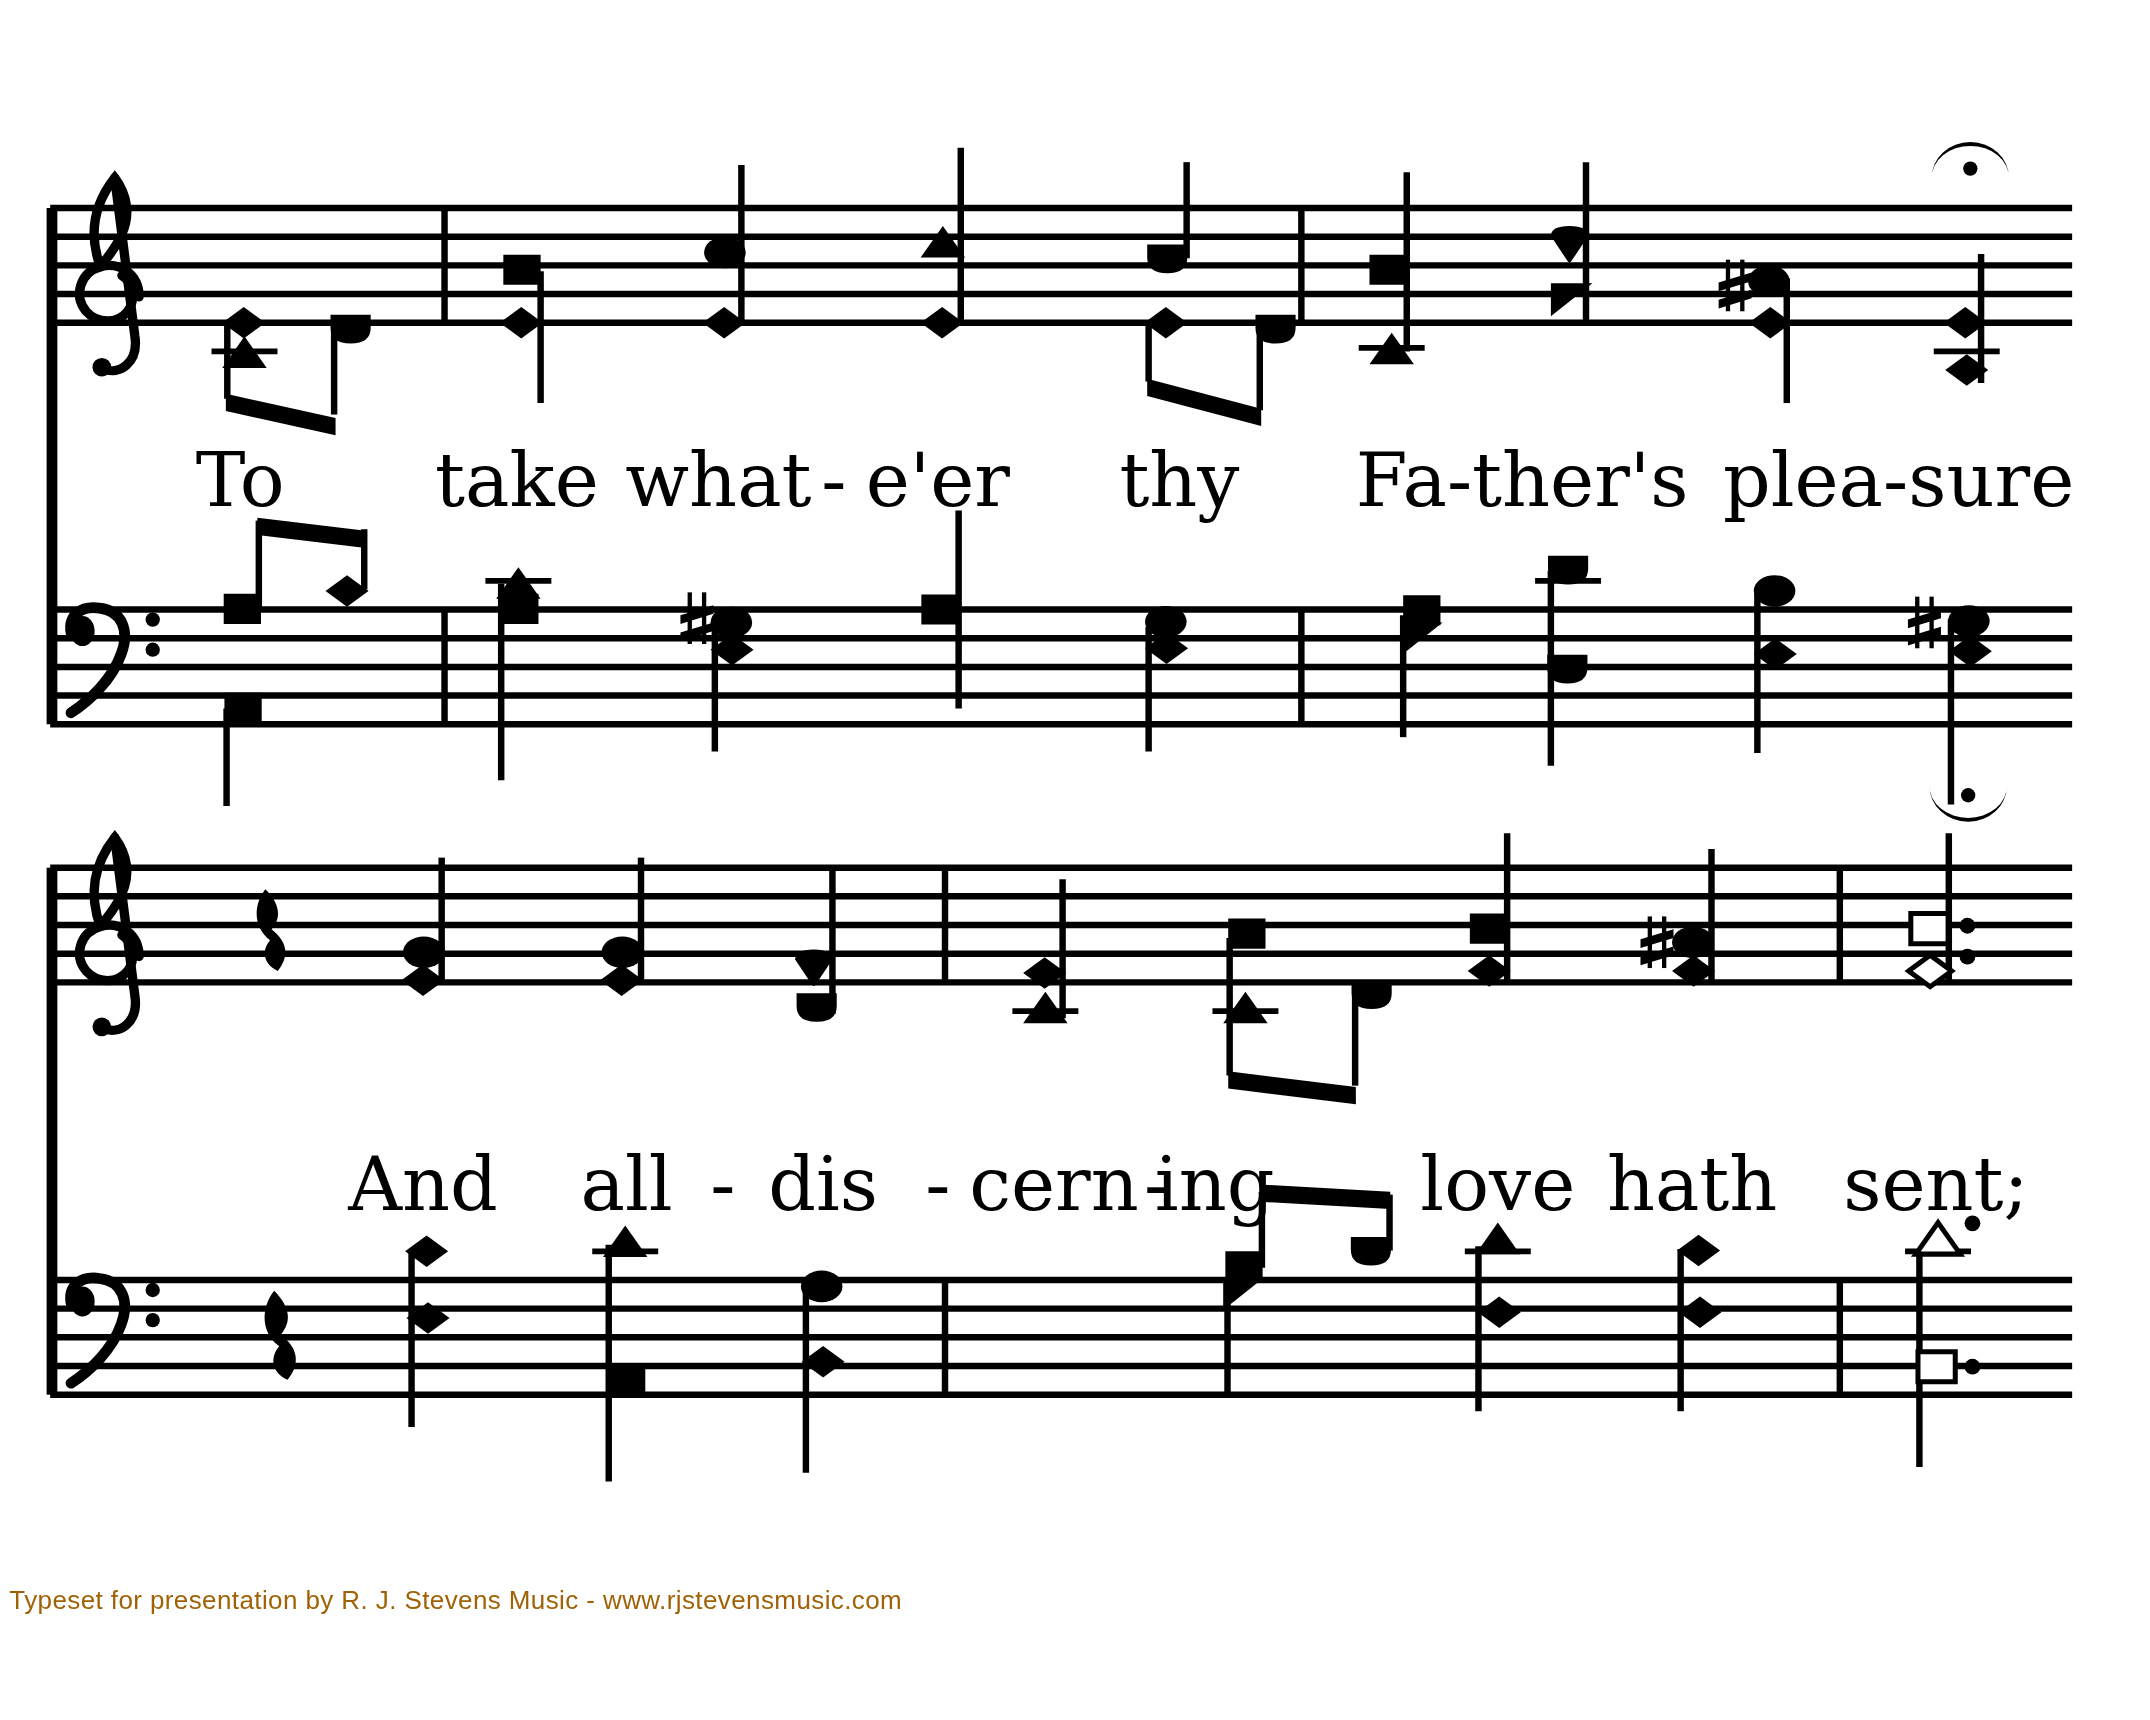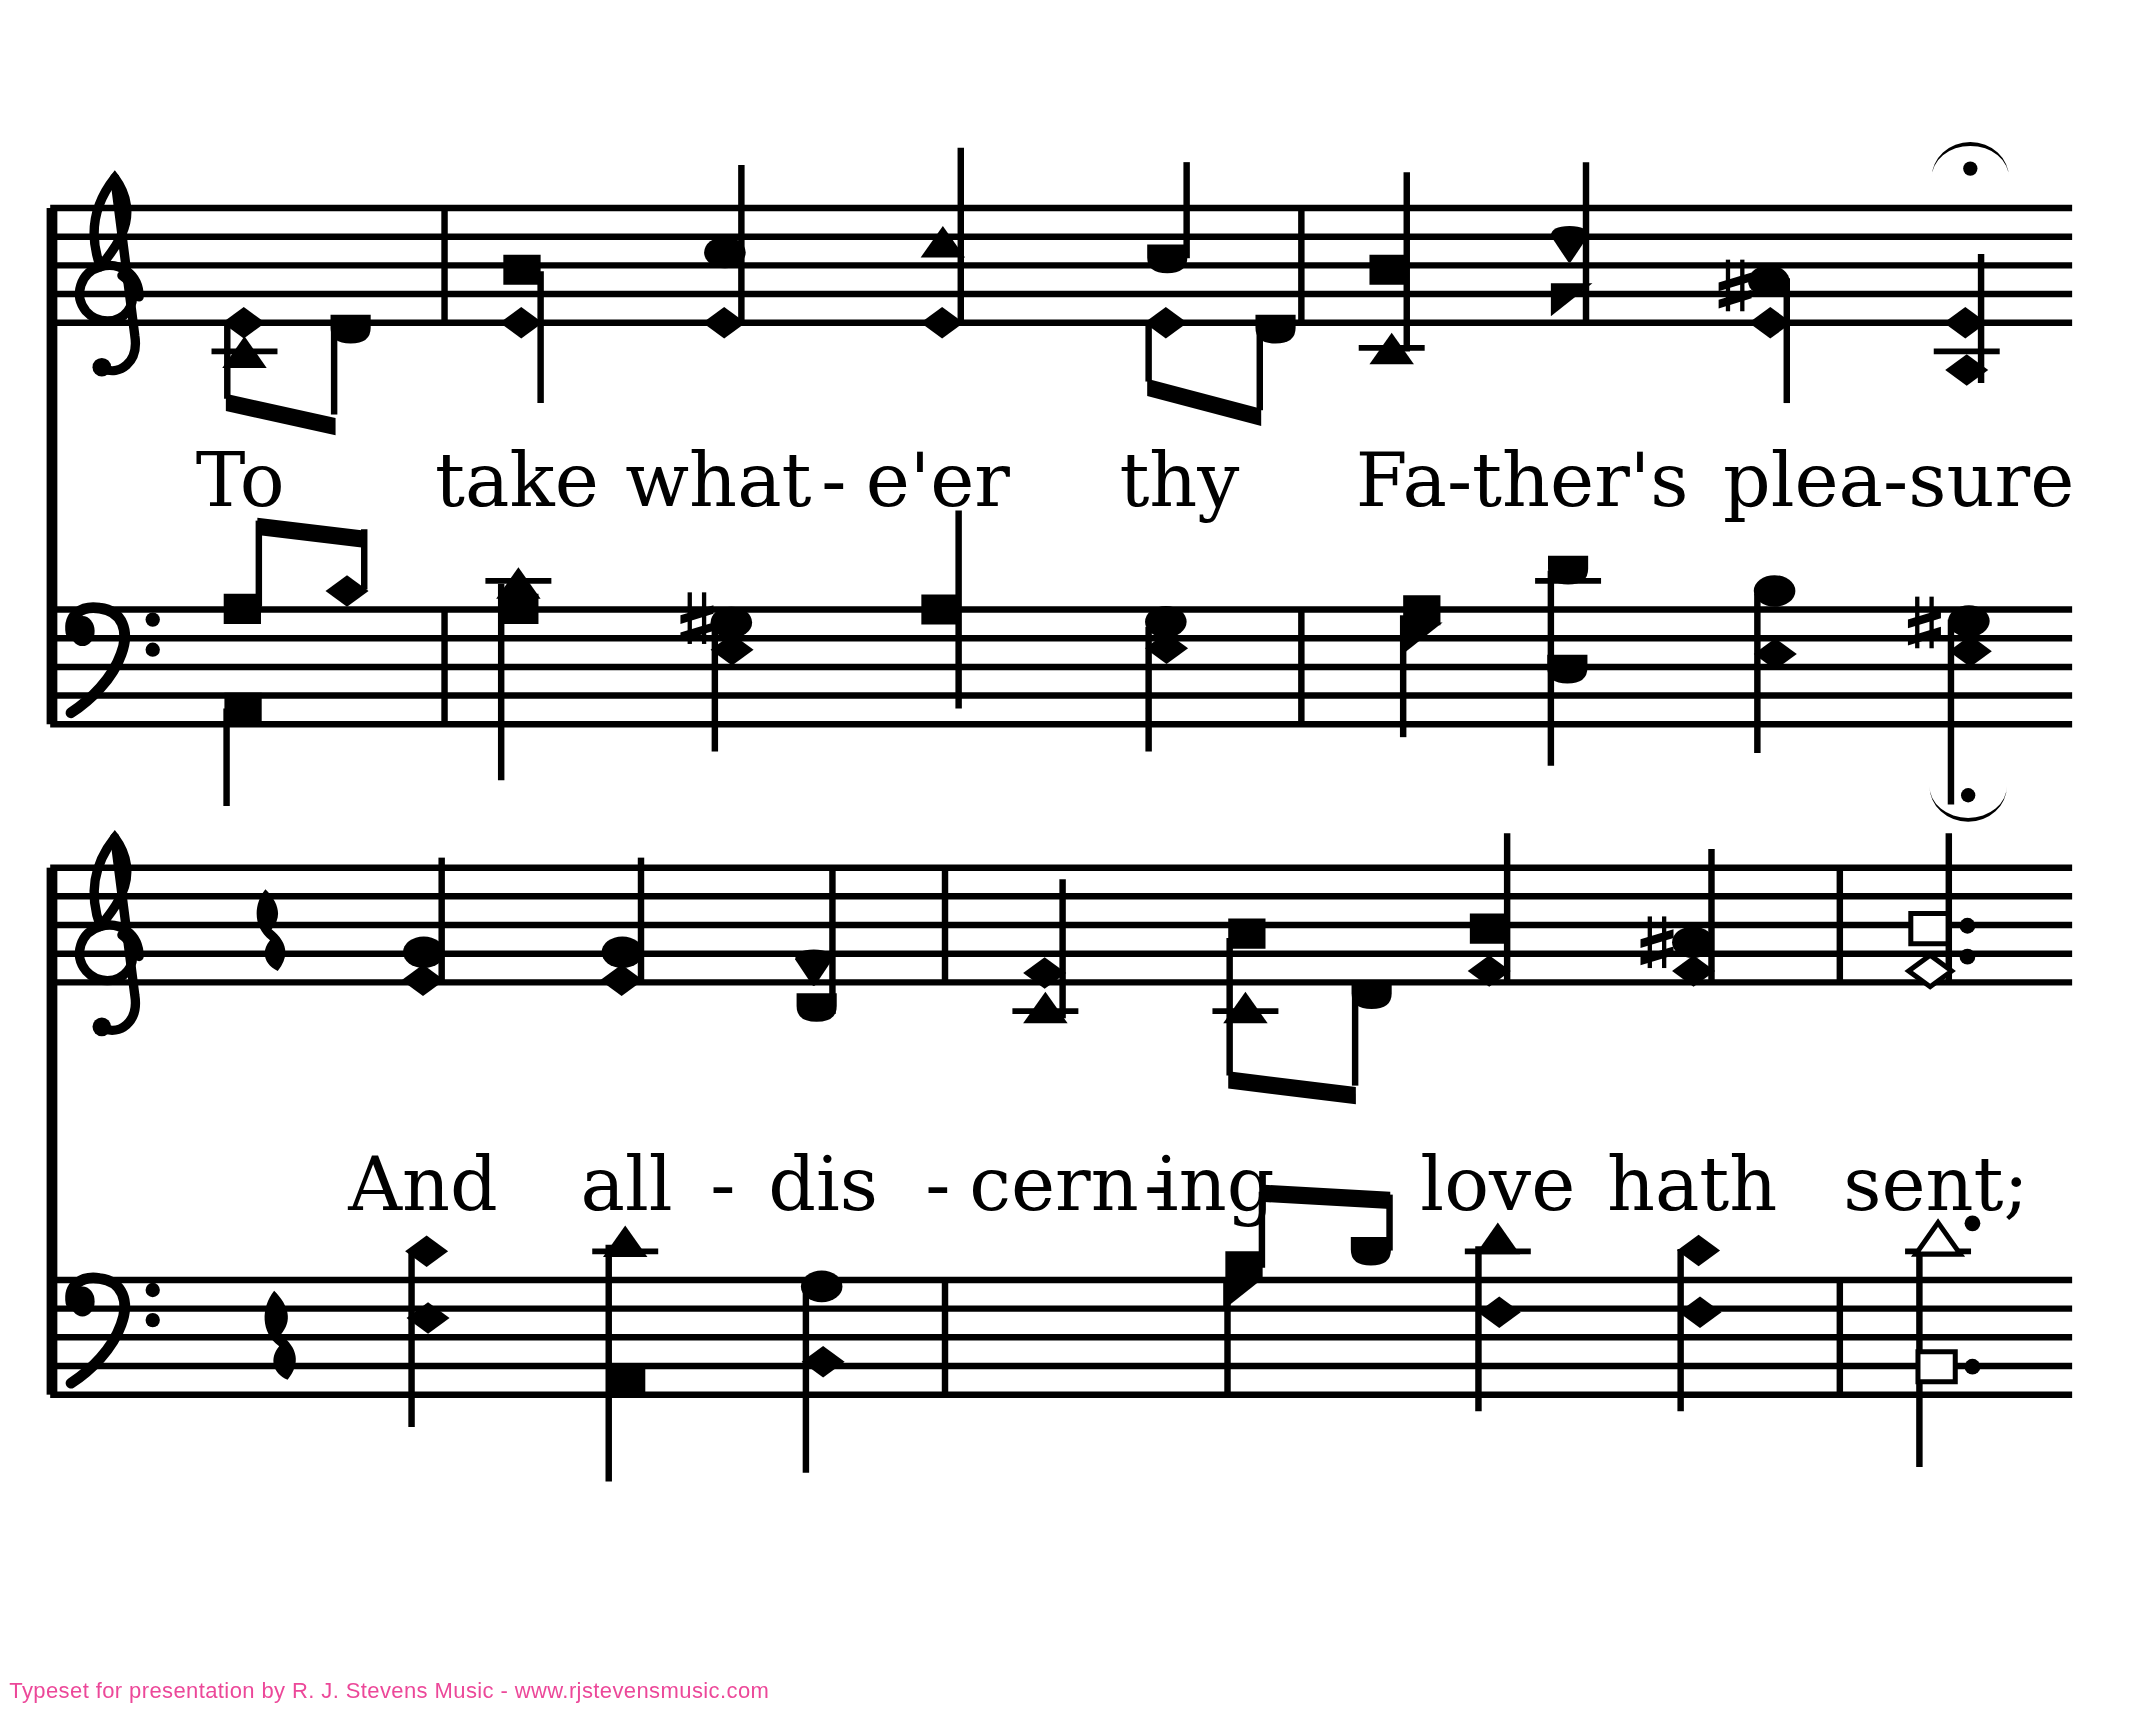--- a/index.html
+++ b/index.html
@@ -1,19 +1,19 @@
 <!DOCTYPE html>
 <html style="font-size:11.5px"><head>
 <meta charset="utf-8">
 <style>
   html,body{margin:0;padding:0;}
   body{width:2151px;height:1721px;background:#ffffff;font-family:"Liberation Sans",sans-serif;}
   .page{position:relative;width:2151px;height:1721px;background:#ffffff;overflow:hidden;border-radius:28px;}
   #score{position:absolute;left:0;top:0;}
-  .footer{position:absolute;left:9.3px;top:1678px;font-size:22px;color:#ec4899;
+  .footer{position:absolute;left:9.3px;top:1585px;font-size:26px;color:#a16207;
           font-family:"Liberation Sans",sans-serif;letter-spacing:0.4px;}
 </style>
 </head>
 <body>
 
 <div class="page">
   <svg id="score" xmlns="http://www.w3.org/2000/svg" width="2151" height="1721" viewBox="0 0 3000 2400">
       <g>
         <line x1="70" y1="290" x2="2890" y2="290" stroke="#000000" stroke-width="9"></line>
         <line x1="70" y1="330" x2="2890" y2="330" stroke="#000000" stroke-width="9"></line>

